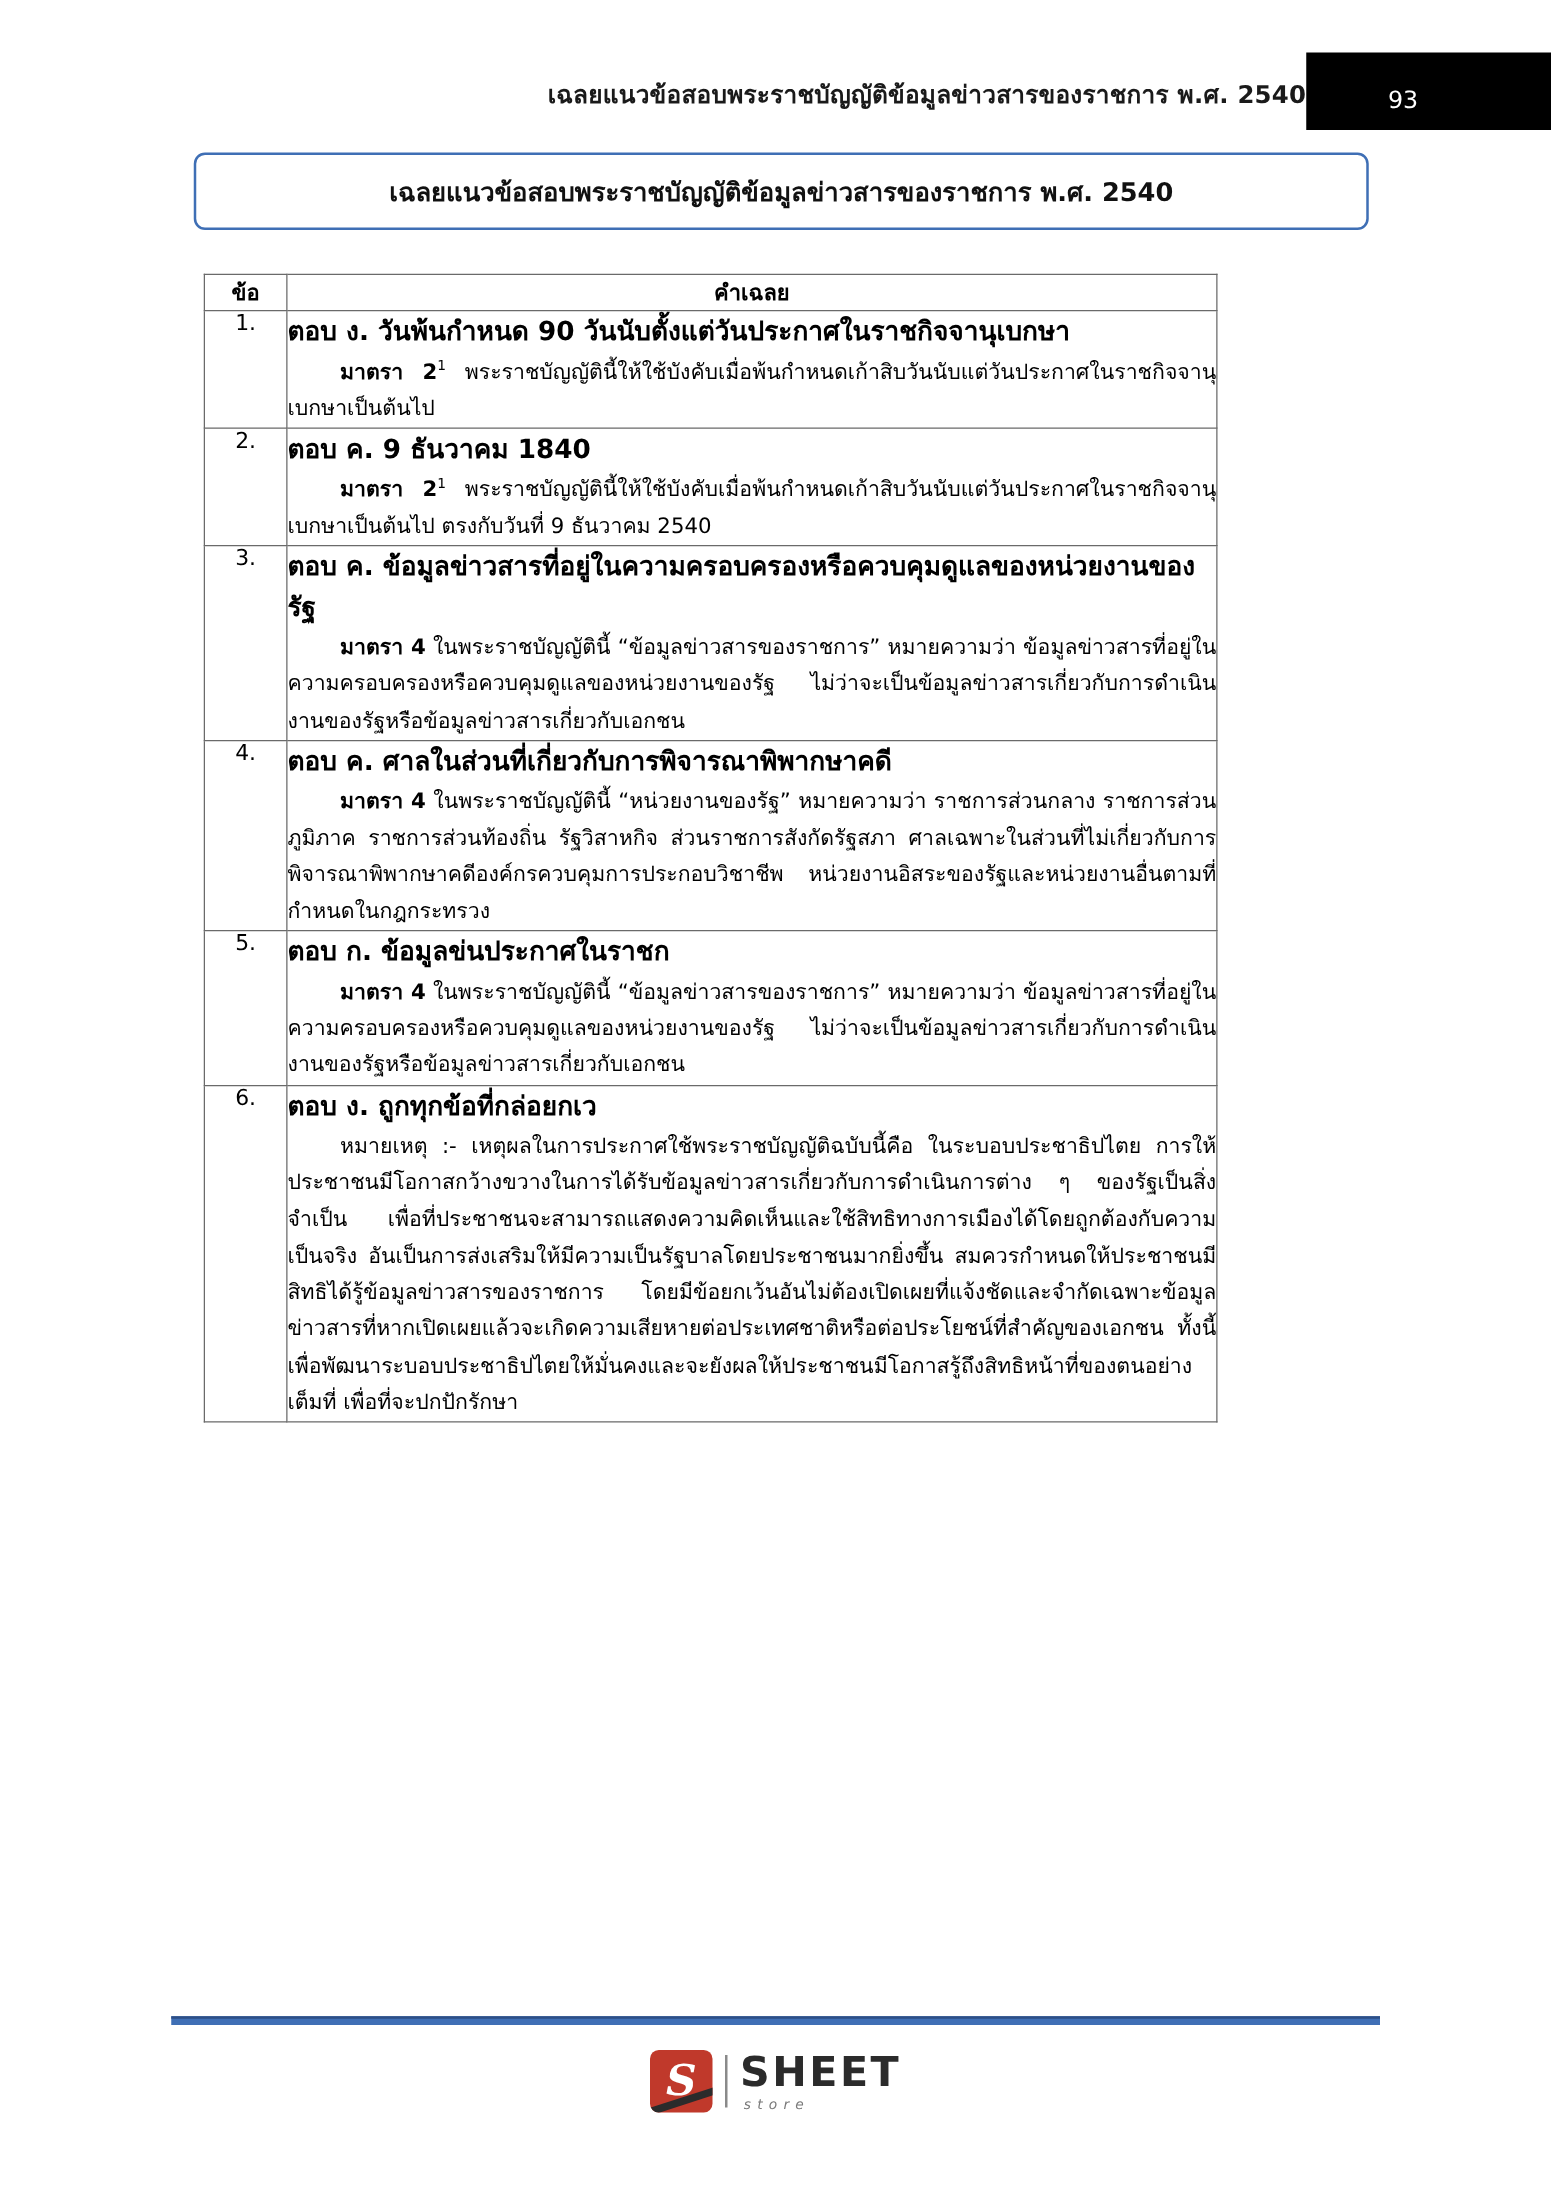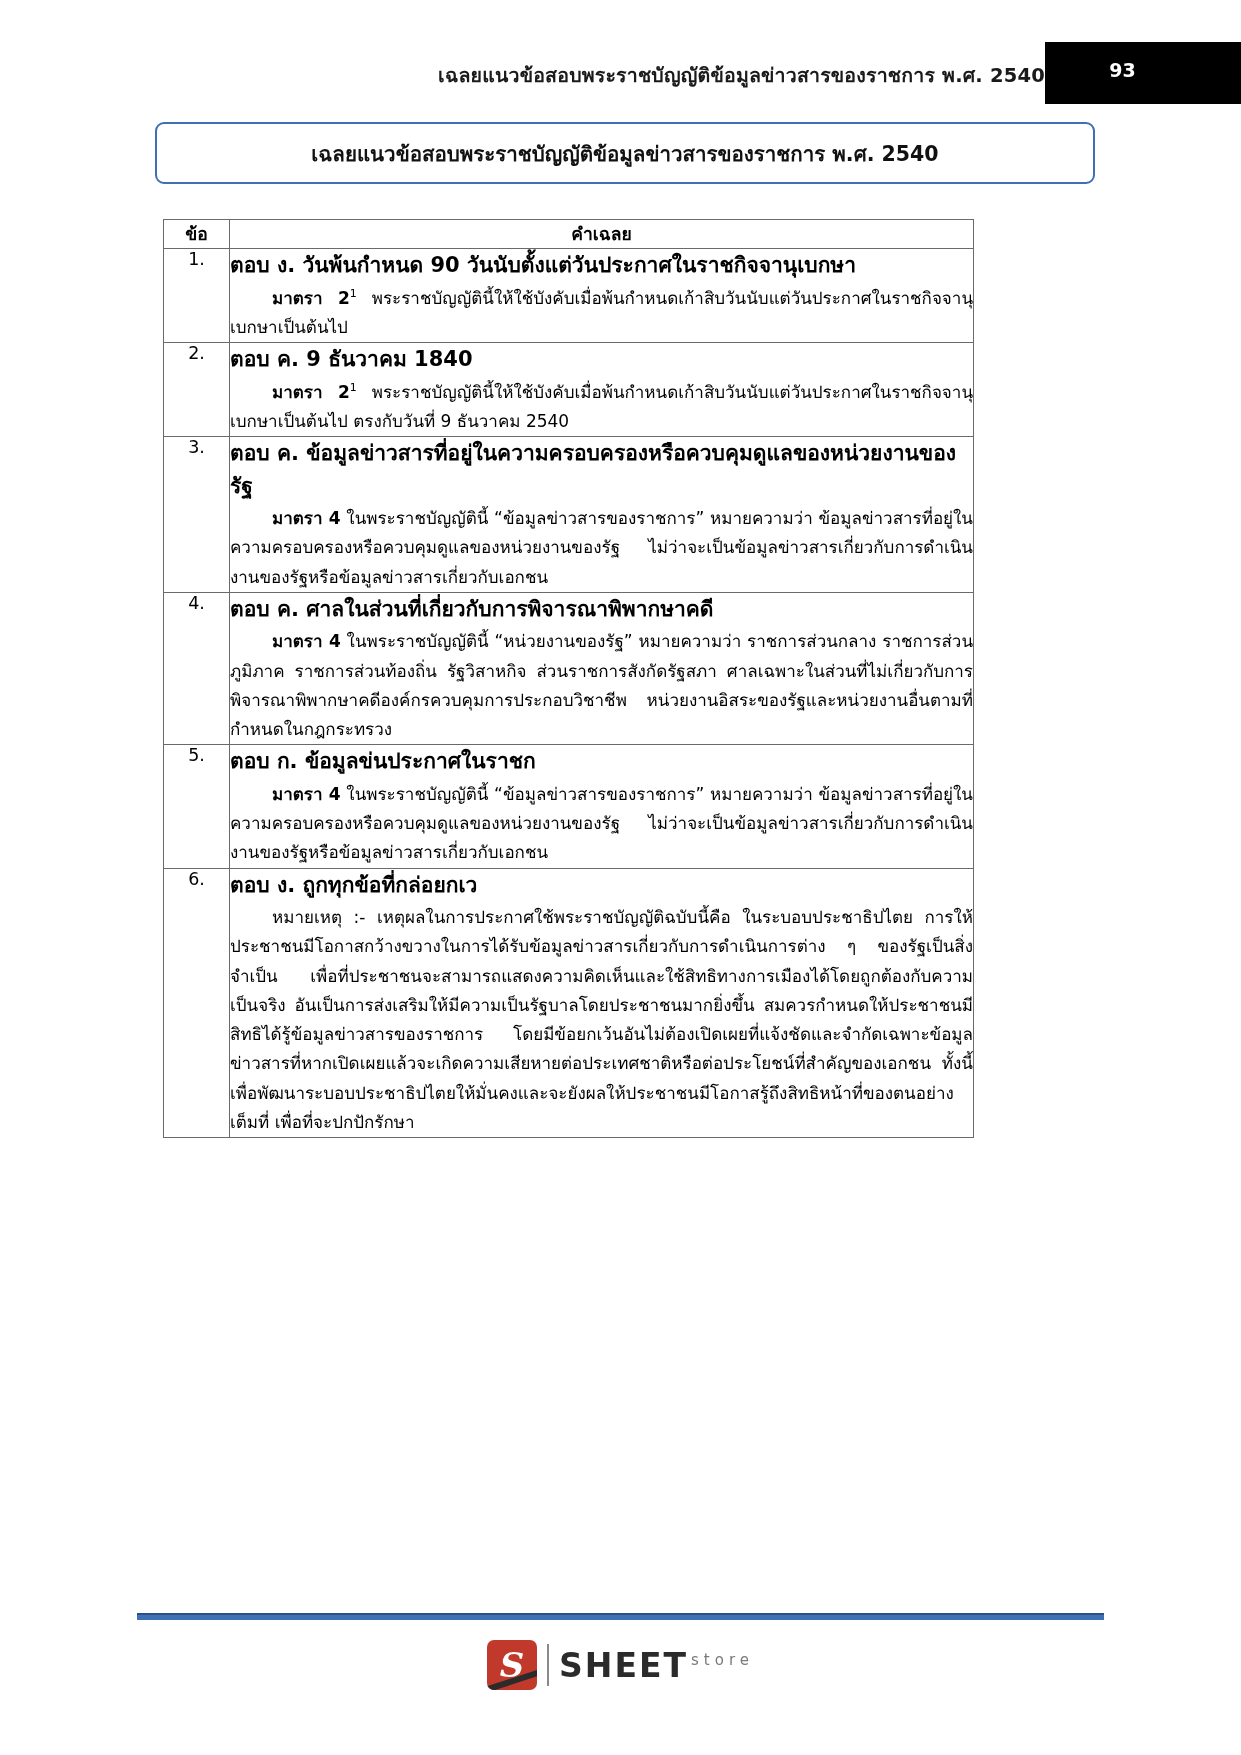--- a/index.html
+++ b/index.html
@@ -38,26 +38,26 @@
     position: absolute;
     left: 1045px;
     top: -10px;
     width: 196px;
     height: 62px;
     background: #000000;
   }
   .page-number {
     position: absolute;
     left: 1045px;
-    top: 7px;
+    top: 17px;
     width: 155px;
     text-align: center;
     color: #ffffff;
     font-size: 19px;
-    font-weight: 700;
+    font-weight: 400;
   }
 
   
   .title-box {
     position: absolute;
     left: 155px;
     top: 122px;
     width: 940px;
     height: 62px;
     border: 2.5px solid #3f6fb5;
@@ -175,36 +175,37 @@
     background: #2b2b2b;
     transform: rotate(-18deg);
   }
   .logo-sep {
     width: 2px;
     height: 42px;
     background: #8a8a8a;
   }
   .logo-text {
     display: flex;
-    flex-direction: row;
+    flex-direction: column;
     line-height: 1;
   }
   .logo-word {
     font-size: 33px;
     font-weight: 700;
     letter-spacing: 2px;
     color: #2b2b2b;
     font-family: "DejaVu Sans", "Liberation Sans", sans-serif;
   }
   .logo-sub {
-    font-size: 15px;
+    font-size: 11px;
     letter-spacing: 5px;
     color: #7a7a7a;
     margin-top: 4px;
     margin-left: 3px;
+    font-style: italic;
   }
 </style>
 </head>
 <body>
 
 <div class="page-header">
   <div class="header-title">เฉลยแนวข้อสอบพระราชบัญญัติข้อมูลข่าวสารของราชการ พ.ศ. 2540</div>
   <div class="page-number-box"></div>
   <div class="page-number">93</div>
 </div>

